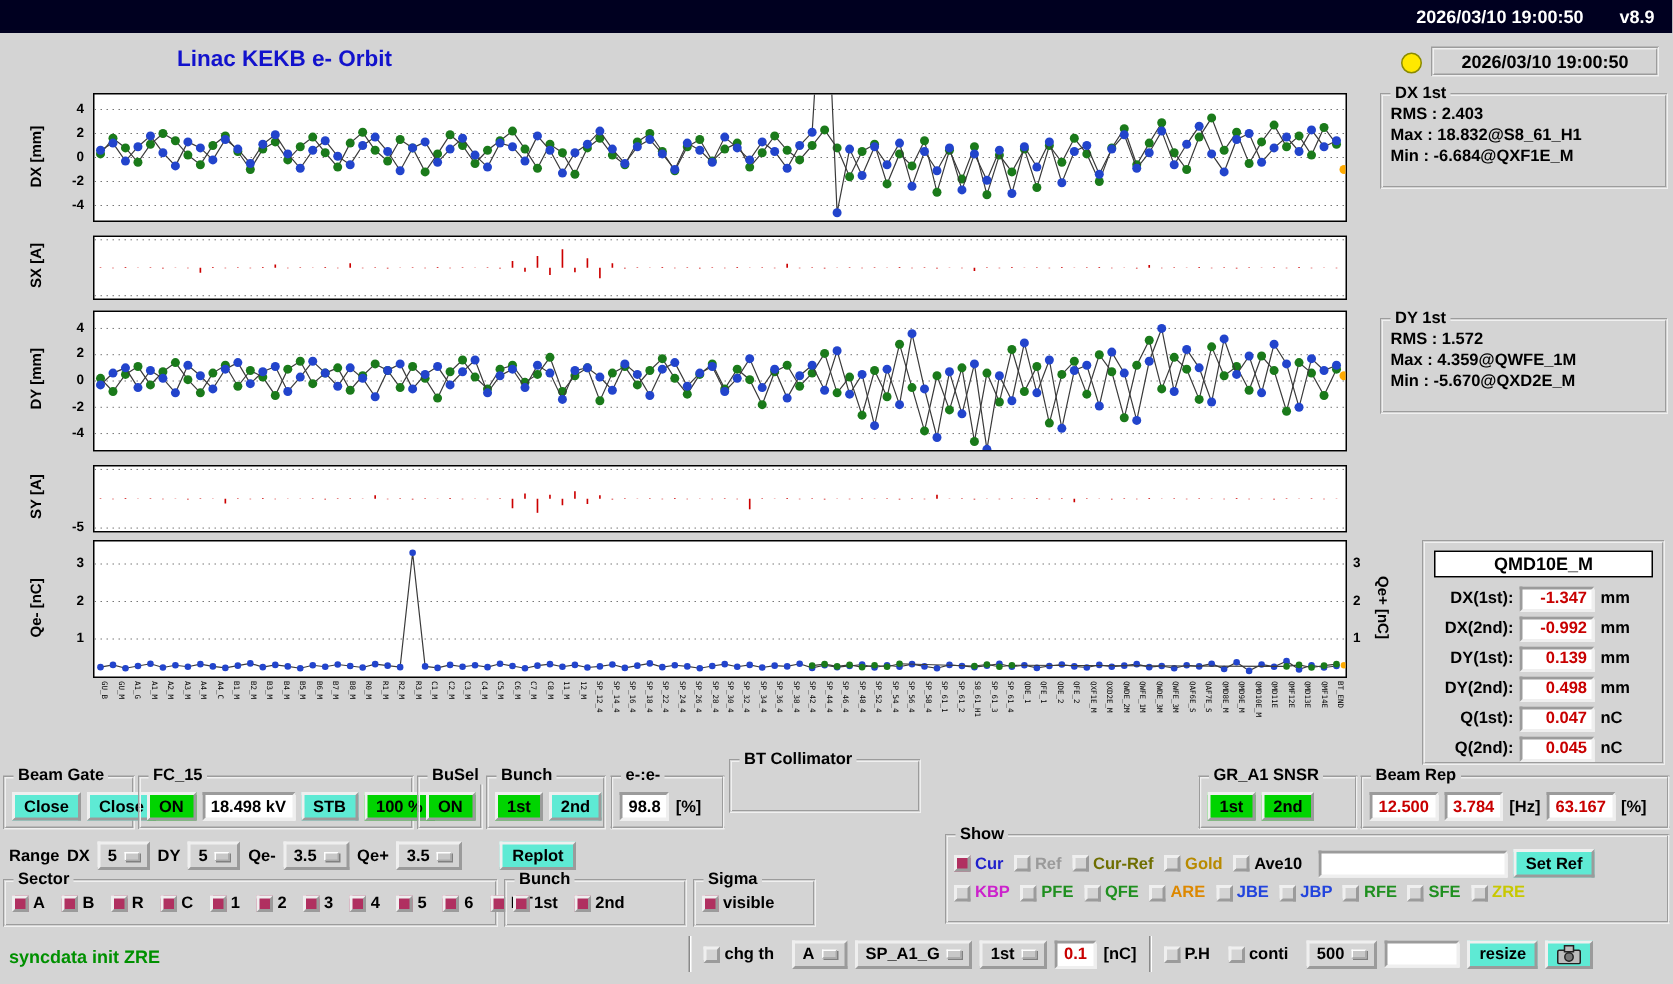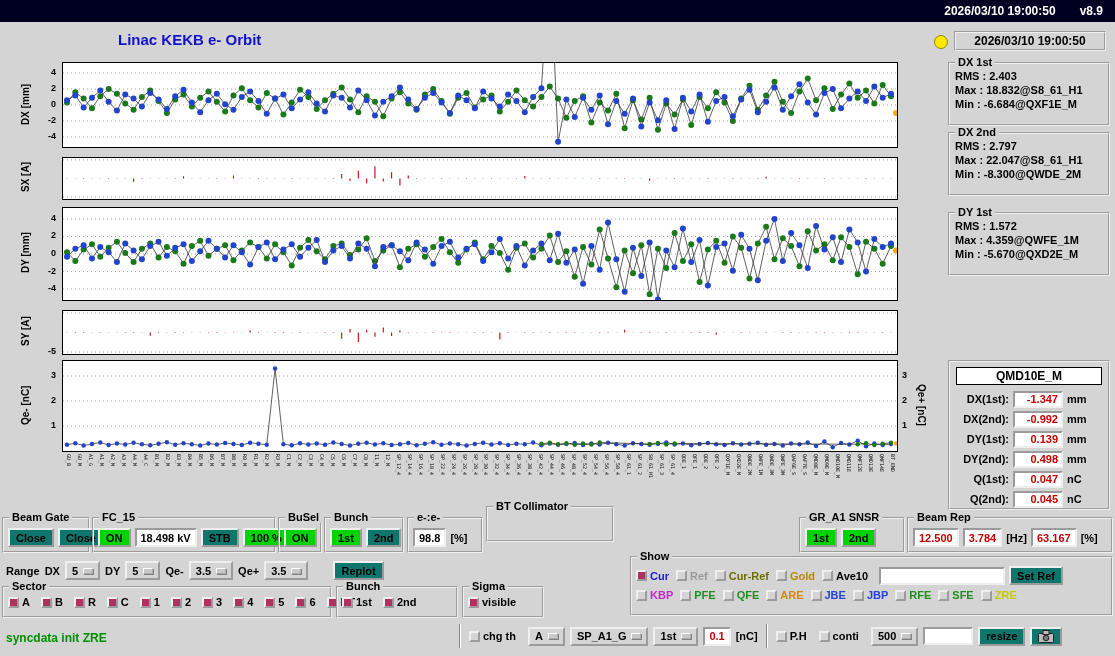--- a/index.html
+++ b/index.html
@@ -11,33 +11,33 @@
 .plot svg{display:block}
 .vlabel{position:absolute;writing-mode:vertical-rl;transform:rotate(180deg);font-size:10px;font-weight:bold;color:#000;display:flex;align-items:center;justify-content:center;white-space:nowrap}
 .vlabel.right{transform:none}
 .yticks{position:absolute;font-size:9px;font-weight:bold}
 .yticks span{position:absolute;right:2px;white-space:nowrap}
 .yticks.rside span{left:2px;right:auto}
 #xlabels{position:absolute;left:62px;top:453px;width:844px;height:62px;overflow:hidden}
 #xlabels span{position:absolute;top:1px;font-family:"DejaVu Sans Mono",monospace;font-size:5px;color:#000;white-space:nowrap;transform:rotate(90deg) translateY(-100%);transform-origin:0 0}
 #statuslight{position:absolute;left:934px;top:35px;width:14px;height:14px;border-radius:50%;background:#ffe800;border:1px solid #8a8a00}
 #timebox{position:absolute;left:954px;top:31px;width:152px;height:20px;border:2px groove #f0f0f0;font-size:12px;font-weight:bold;text-align:center;line-height:16px}
-.statbox{position:absolute;left:948px;width:162px;height:64px;border:2px groove #f0f0f0}
+.statbox{position:absolute;left:920px;width:192px;height:64px;border:2px groove #f0f0f0}
 .legend{position:absolute;top:-8px;left:5px;background:#d4d4d4;padding:0 3px;font-size:11px;font-weight:bold;white-space:nowrap}
 .statline{font-size:11px;font-weight:bold;padding-left:5px;margin-top:2px;white-space:nowrap}
 .statline:first-of-type{margin-top:6px}
 #monitor{position:absolute;left:948px;top:360px;width:162px;height:150px;border:2px groove #f0f0f0}
 .mtitle{margin:5px 6px 4px;border:1px solid #000;background:#fff;text-align:center;font-size:12px;font-weight:bold;height:18px;line-height:16px}
 .mrow{display:flex;align-items:center;gap:4px;padding:0 3px;height:20px}
 .mlabel{width:56px;text-align:right;font-size:11px;font-weight:bold;white-space:nowrap}
 .mvalue{width:50px;height:17px;border:2px inset #efefef;background:#fff;color:#c80000;font-size:11px;font-weight:bold;display:inline-flex;align-items:center;justify-content:flex-end;padding:0 3px}
 .munit{font-size:11px;font-weight:bold}
 .frame{position:absolute;border:2px groove #f0f0f0;height:36px}
 .frame .row{display:flex;align-items:center;gap:4px;padding:9px 4px 0 4px}
-.btn{border:2px outset #efefef;background:#0f766e;font-size:11px;font-weight:bold;height:19px;display:inline-flex;align-items:center;justify-content:center;padding:0 6px;white-space:nowrap;cursor:default}
+.btn{border:2px outset #efefef;background:#5eead4;font-size:11px;font-weight:bold;height:19px;display:inline-flex;align-items:center;justify-content:center;padding:0 6px;white-space:nowrap;cursor:default}
 .btn.green{background:#00d400}
 .box{border:2px inset #efefef;background:#fff;font-size:11px;font-weight:bold;height:19px;display:inline-flex;align-items:center;justify-content:center;padding:0 4px;white-space:nowrap}
 .box.red{color:#c80000}
 .lbl{font-size:11px;font-weight:bold;white-space:nowrap}
 .dd{border:2px outset #efefef;background:#d4d4d4;font-size:11px;font-weight:bold;height:19px;display:inline-flex;align-items:center;gap:5px;padding:0 5px;white-space:nowrap}
 .dd-ind{width:10px;height:6px;background:#c8c8c8;border:1px outset #fff;box-shadow:1px 1px 0 #808080;display:inline-block}
 .cb-item{display:inline-flex;align-items:center;gap:3px;margin-right:7px}
 .cb{width:11px;height:11px;background:#d4d4d4;border:2px outset #efefef;display:inline-block}
 .cb.checked{background:#b03060}
 .cb-label{font-size:11px;font-weight:bold;white-space:nowrap}
@@ -941,26 +941,20 @@
 
   <div id="statuslight"></div>
   <div id="timebox">2026/03/10 19:00:50</div>
 
   <div class="statbox" style="top:62px">
     <span class="legend">DX 1st</span>
     <div class="statline">RMS : 2.403</div>
     <div class="statline">Max : 18.832@S8_61_H1</div>
     <div class="statline">Min : -6.684@QXF1E_M</div>
   </div>
-  <div class="statbox" style="top:132px">
-    <span class="legend">DX 2nd</span>
-    <div class="statline">RMS : 2.797</div>
-    <div class="statline">Max : 22.047@S8_61_H1</div>
-    <div class="statline">Min : -8.300@QWDE_2M</div>
-  </div>
   <div class="statbox" style="top:212px">
     <span class="legend">DY 1st</span>
     <div class="statline">RMS : 1.572</div>
     <div class="statline">Max : 4.359@QWFE_1M</div>
     <div class="statline">Min : -5.670@QXD2E_M</div>
   </div>
 
   <div id="monitor">
     <div class="mtitle">QMD10E_M</div>
     <div class="mrow">

